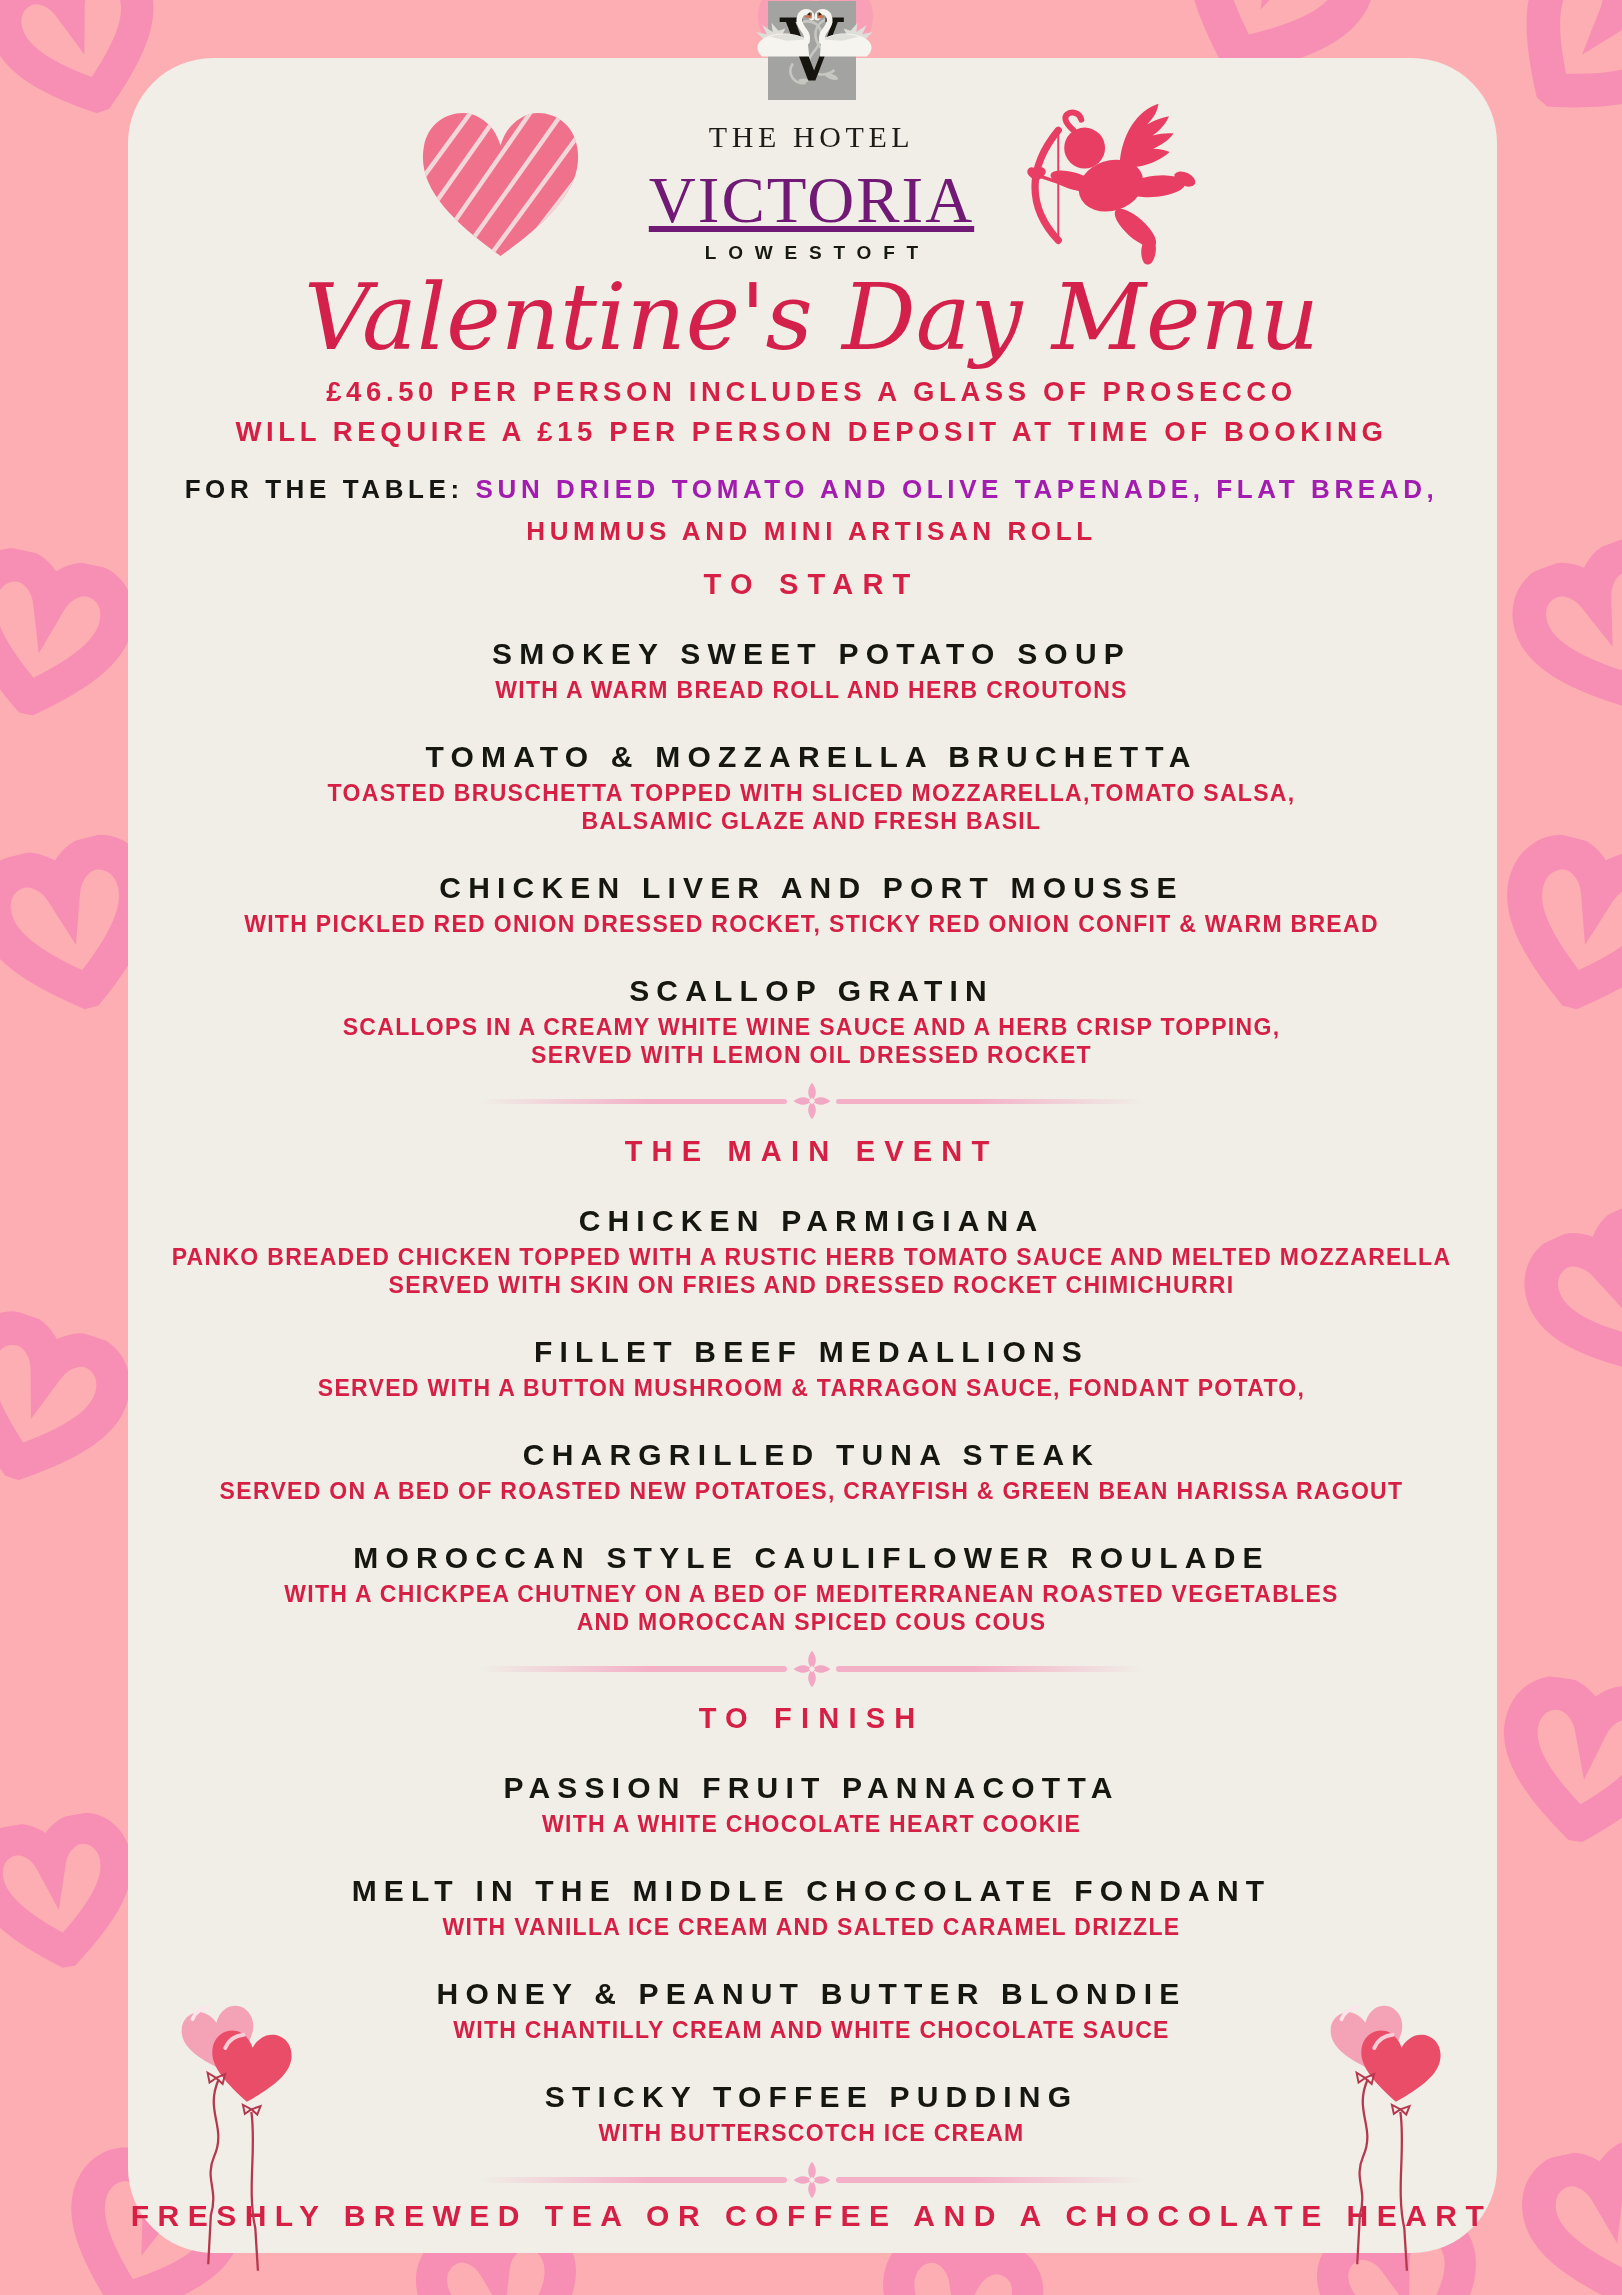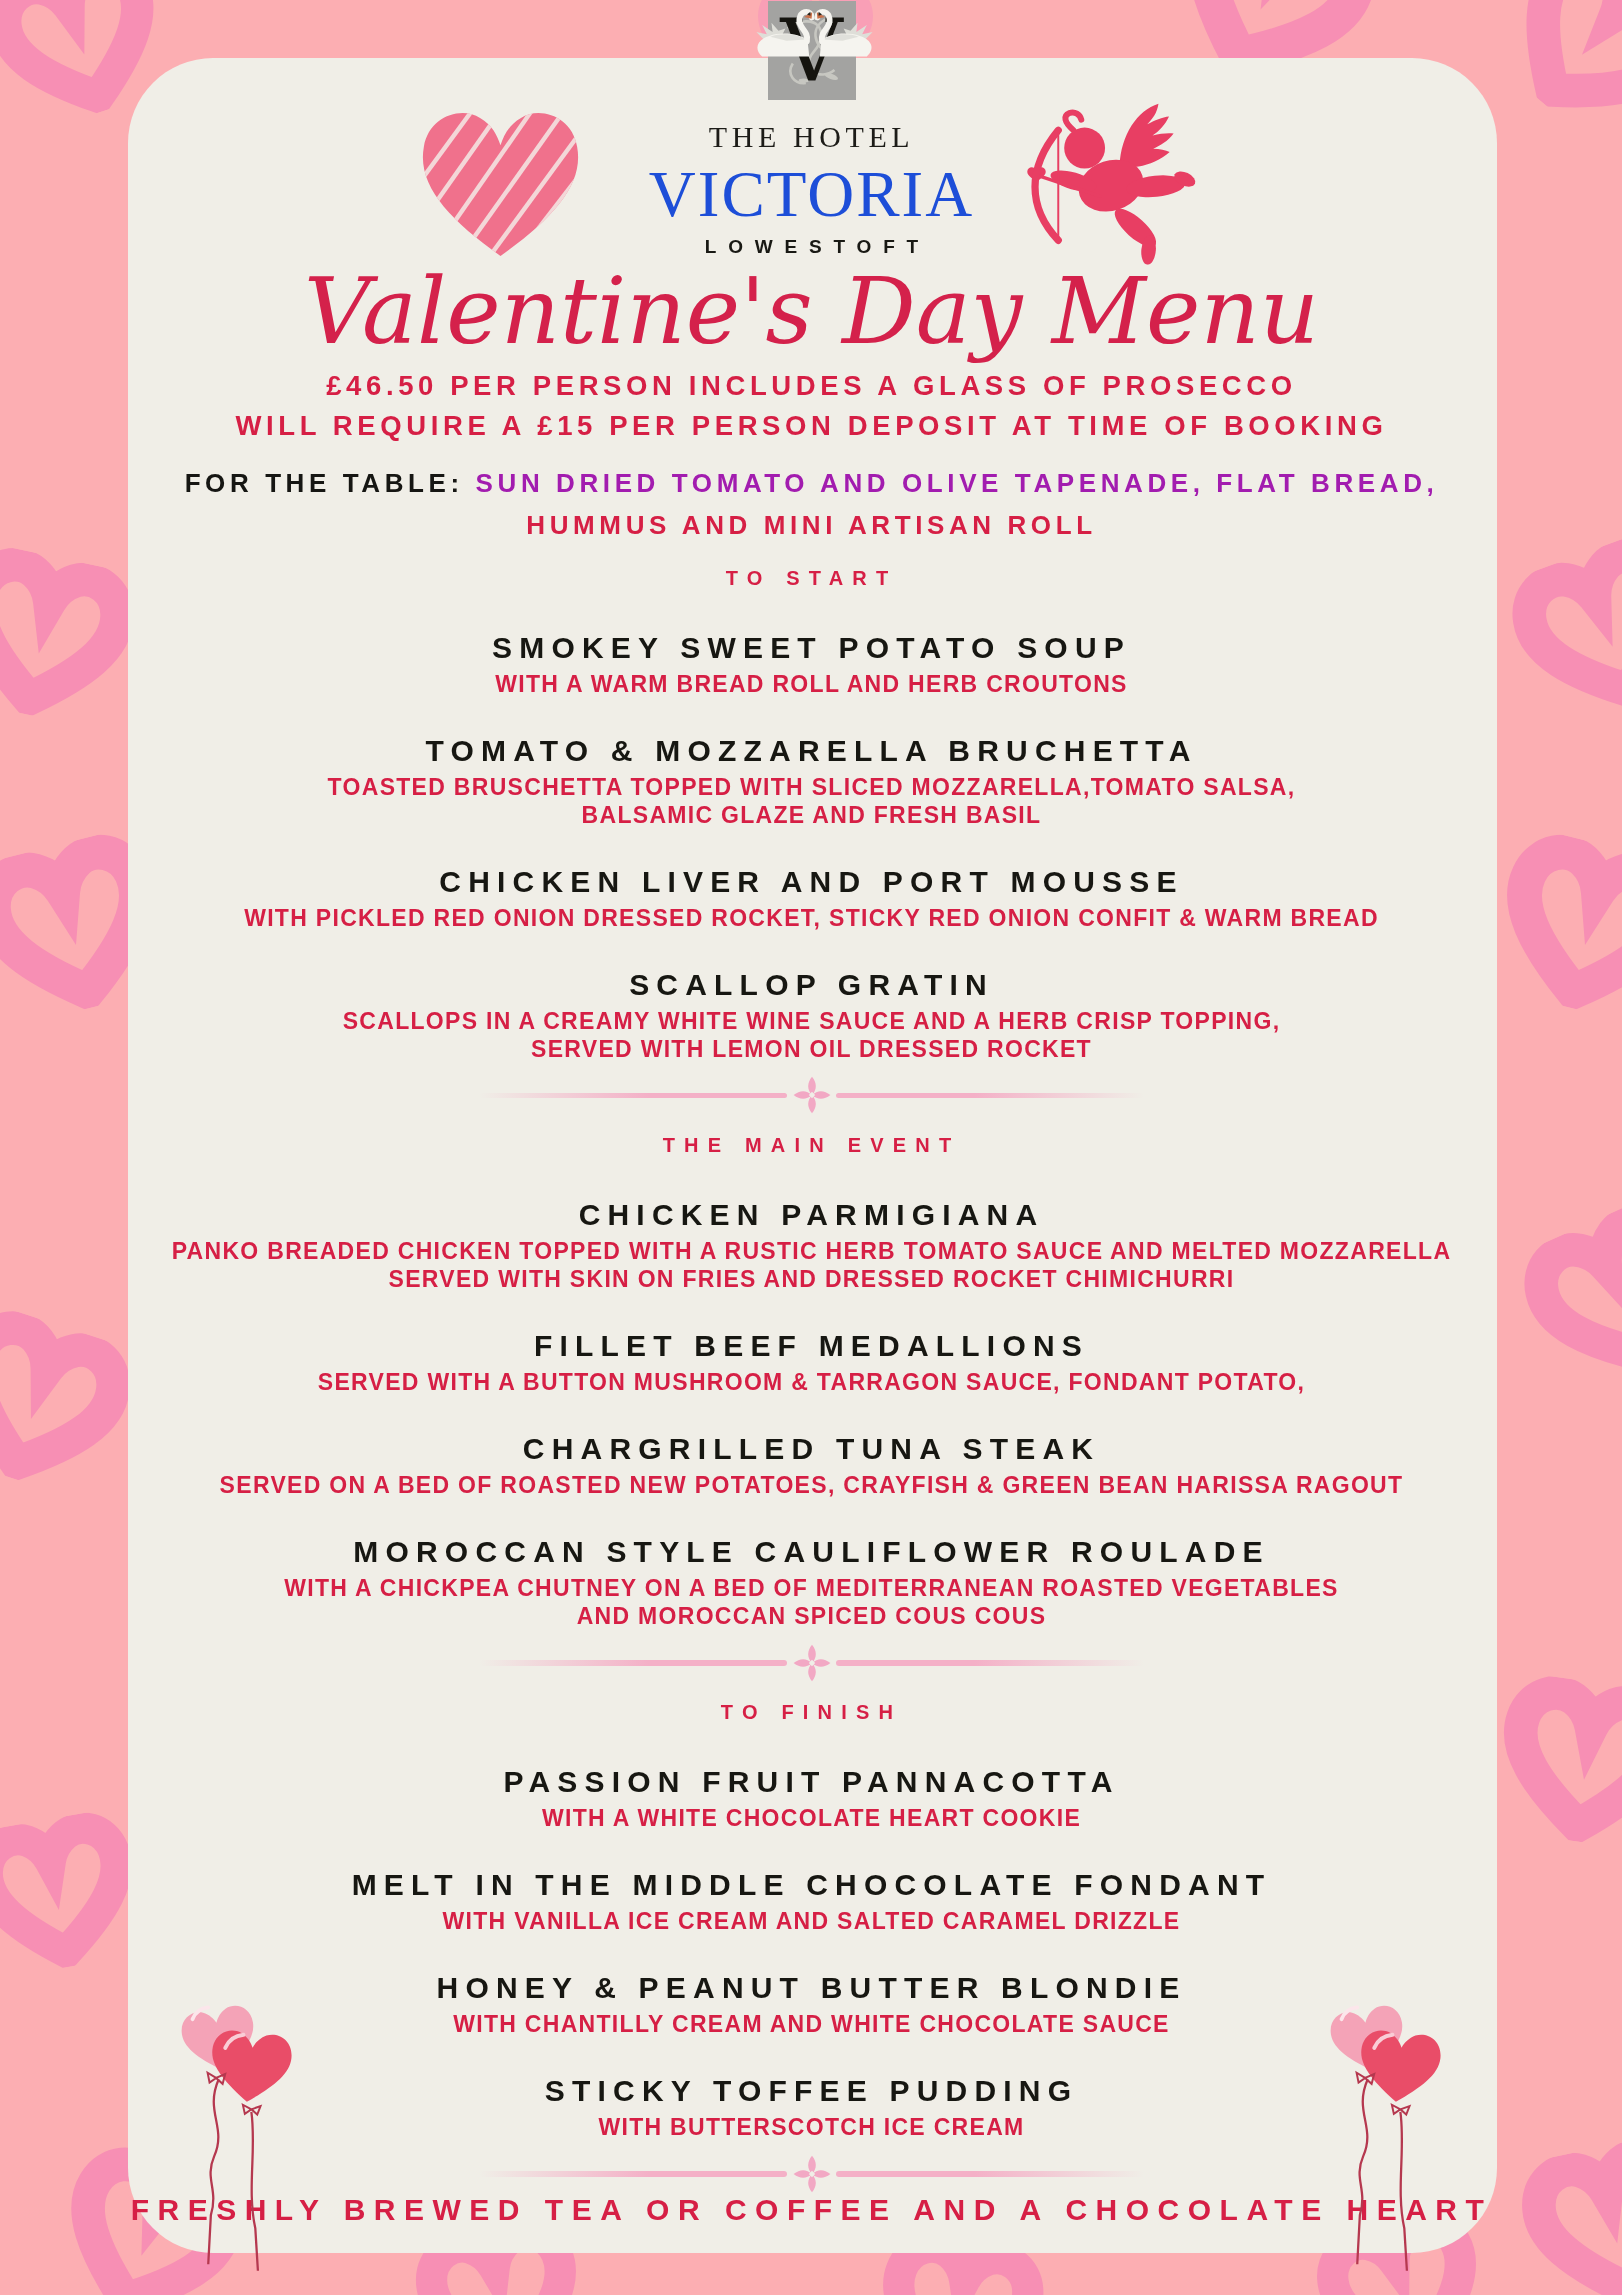--- a/index.html
+++ b/index.html
@@ -26,38 +26,38 @@
   .monogram-box{
     margin-top:1.3px;width:88px;height:99px;background:#A3A3A1;position:relative;
     display:flex;align-items:center;justify-content:center;flex:none;
   }
   .monogram-box .flourish{position:absolute;left:0;top:0;width:100%;height:100%;}
   .monogram{
     position:relative;font-family:"DejaVu Serif", serif;font-size:86px;line-height:1;
     color:#15140f;margin-top:-2.6px;
   }
   .brand-hotel{margin-top:19.6px;font-family:"Liberation Serif", serif;font-size:30px;letter-spacing:4.6px;color:#1d1c18;white-space:nowrap;}
-  .brand-name{margin-top:7px;font-family:"Liberation Serif", serif;font-size:65px;line-height:1.02;letter-spacing:2px;color:#1d4ed8;white-space:nowrap;}
+  .brand-name{margin-top:13px;font-family:"Liberation Serif", serif;font-size:65px;line-height:1.02;letter-spacing:2px;color:#701a75;white-space:nowrap;text-decoration:underline;}
   .brand-loc{margin-top:9.2px;font-size:19px;font-weight:bold;letter-spacing:11.8px;padding-left:11.8px;color:#191914;white-space:nowrap;}
   .menu-title{
     margin-top:3.9px;font-family:"DejaVu Serif", serif;font-style:italic;
     font-size:92px;line-height:1.08;color:#D4214B;white-space:nowrap;
   }
   
   .intro-line{font-size:27.5px;font-weight:700;letter-spacing:4.6px;color:#D61F45;white-space:nowrap;line-height:1.18;}
   .intro-line.first{margin-top:8px;}
   .intro-line.second{margin-top:7.9px;}
   .table-line{font-size:26px;font-weight:700;letter-spacing:4.6px;white-space:nowrap;line-height:1.2;}
   .table-line.first{margin-top:26px;}
   .table-line.second{margin-top:10.5px;color:#D61F45;}
   .table-label{color:#161613;}
   .table-red{color:#a21caf;margin-top:48px;}
   
   .section{display:flex;flex-direction:column;align-items:center;width:100%;}
-  .section-heading{font-size:20px;font-weight:700;letter-spacing:9.2px;color:#D61F45;line-height:34px;margin-top:19.6px;white-space:nowrap;}
+  .section-heading{font-size:29px;font-weight:700;letter-spacing:9.2px;color:#D61F45;line-height:34px;margin-top:19.6px;white-space:nowrap;}
   .menu-item{display:flex;flex-direction:column;align-items:center;margin-top:35px;}
   .section .menu-item:first-of-type{margin-top:17px;}
   .item-name{font-size:30px;font-weight:700;letter-spacing:7.2px;color:#171712;line-height:35px;white-space:nowrap;}
   .item-desc{font-size:23px;font-weight:700;letter-spacing:1.3px;color:#D61F45;line-height:28px;white-space:nowrap;}
   .item-name + .item-desc{margin-top:5px;}
   
   .divider{margin-top:19.6px;height:26px;display:flex;align-items:center;justify-content:center;width:100%;}
   .divider .line{width:308px;height:5.9px;border-radius:3.3px;}
   .divider .line.left{background:linear-gradient(90deg, rgba(244,176,199,0) 0%, #F4B0C7 55%, #F4B0C7 100%);}
   .divider .line.right{background:linear-gradient(270deg, rgba(244,176,199,0) 0%, #F4B0C7 55%, #F4B0C7 100%);}

